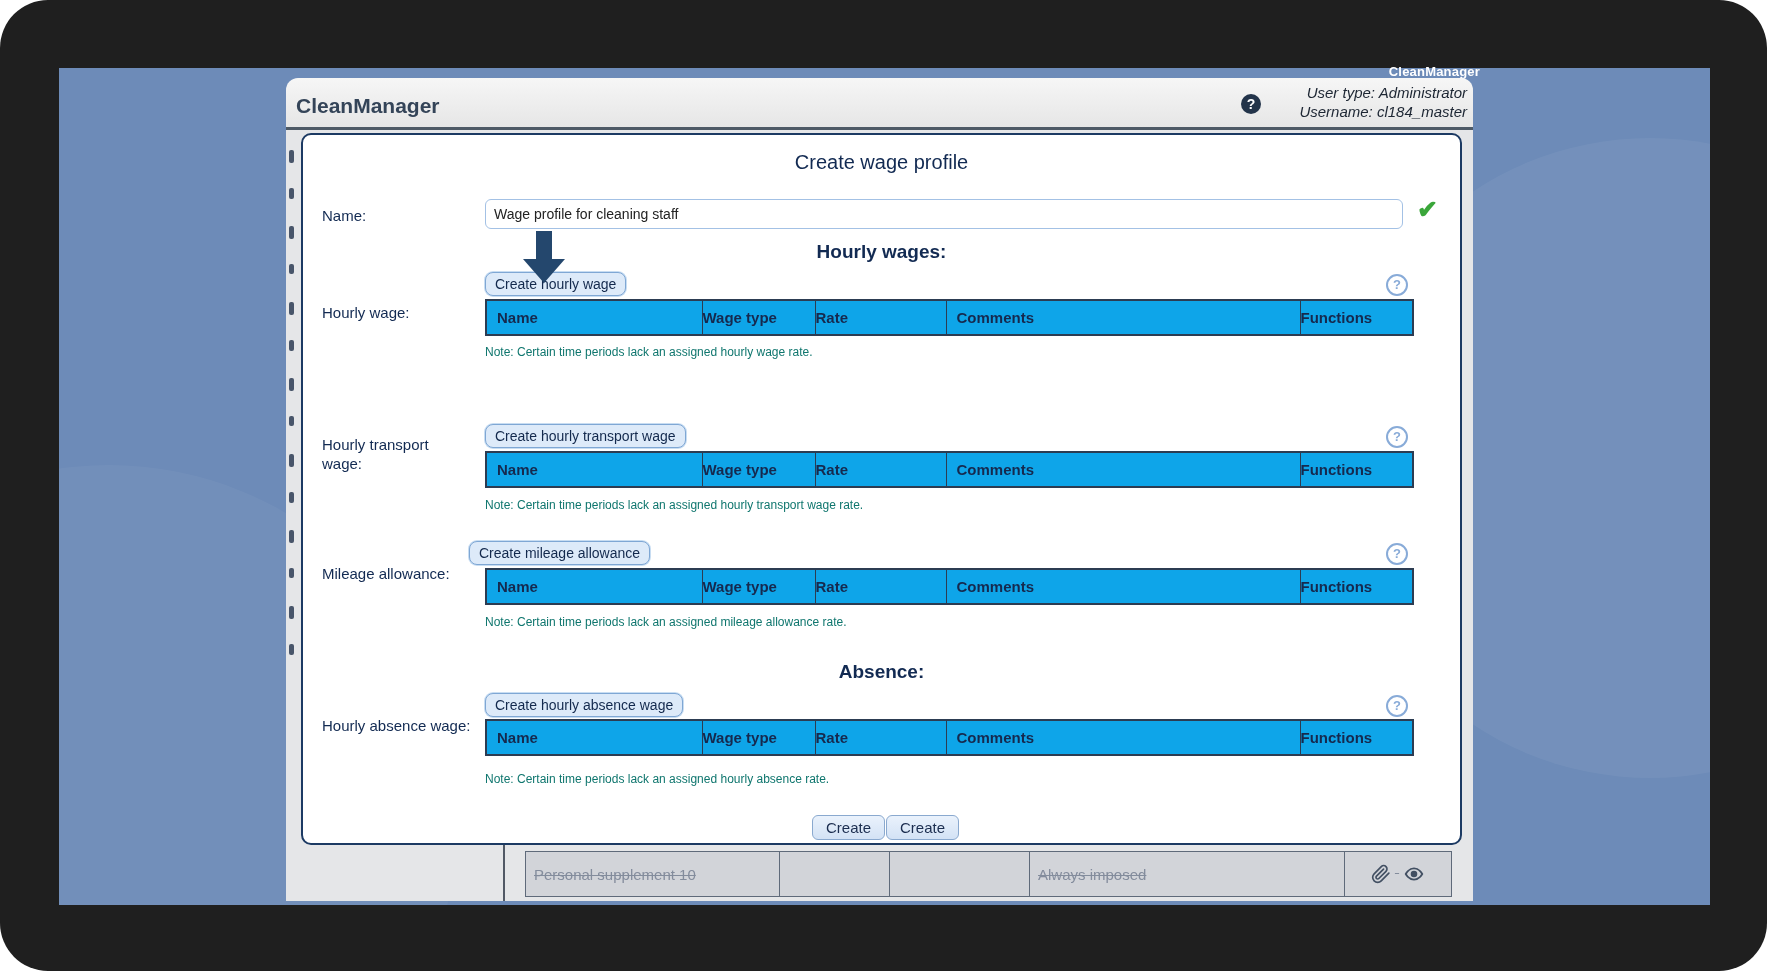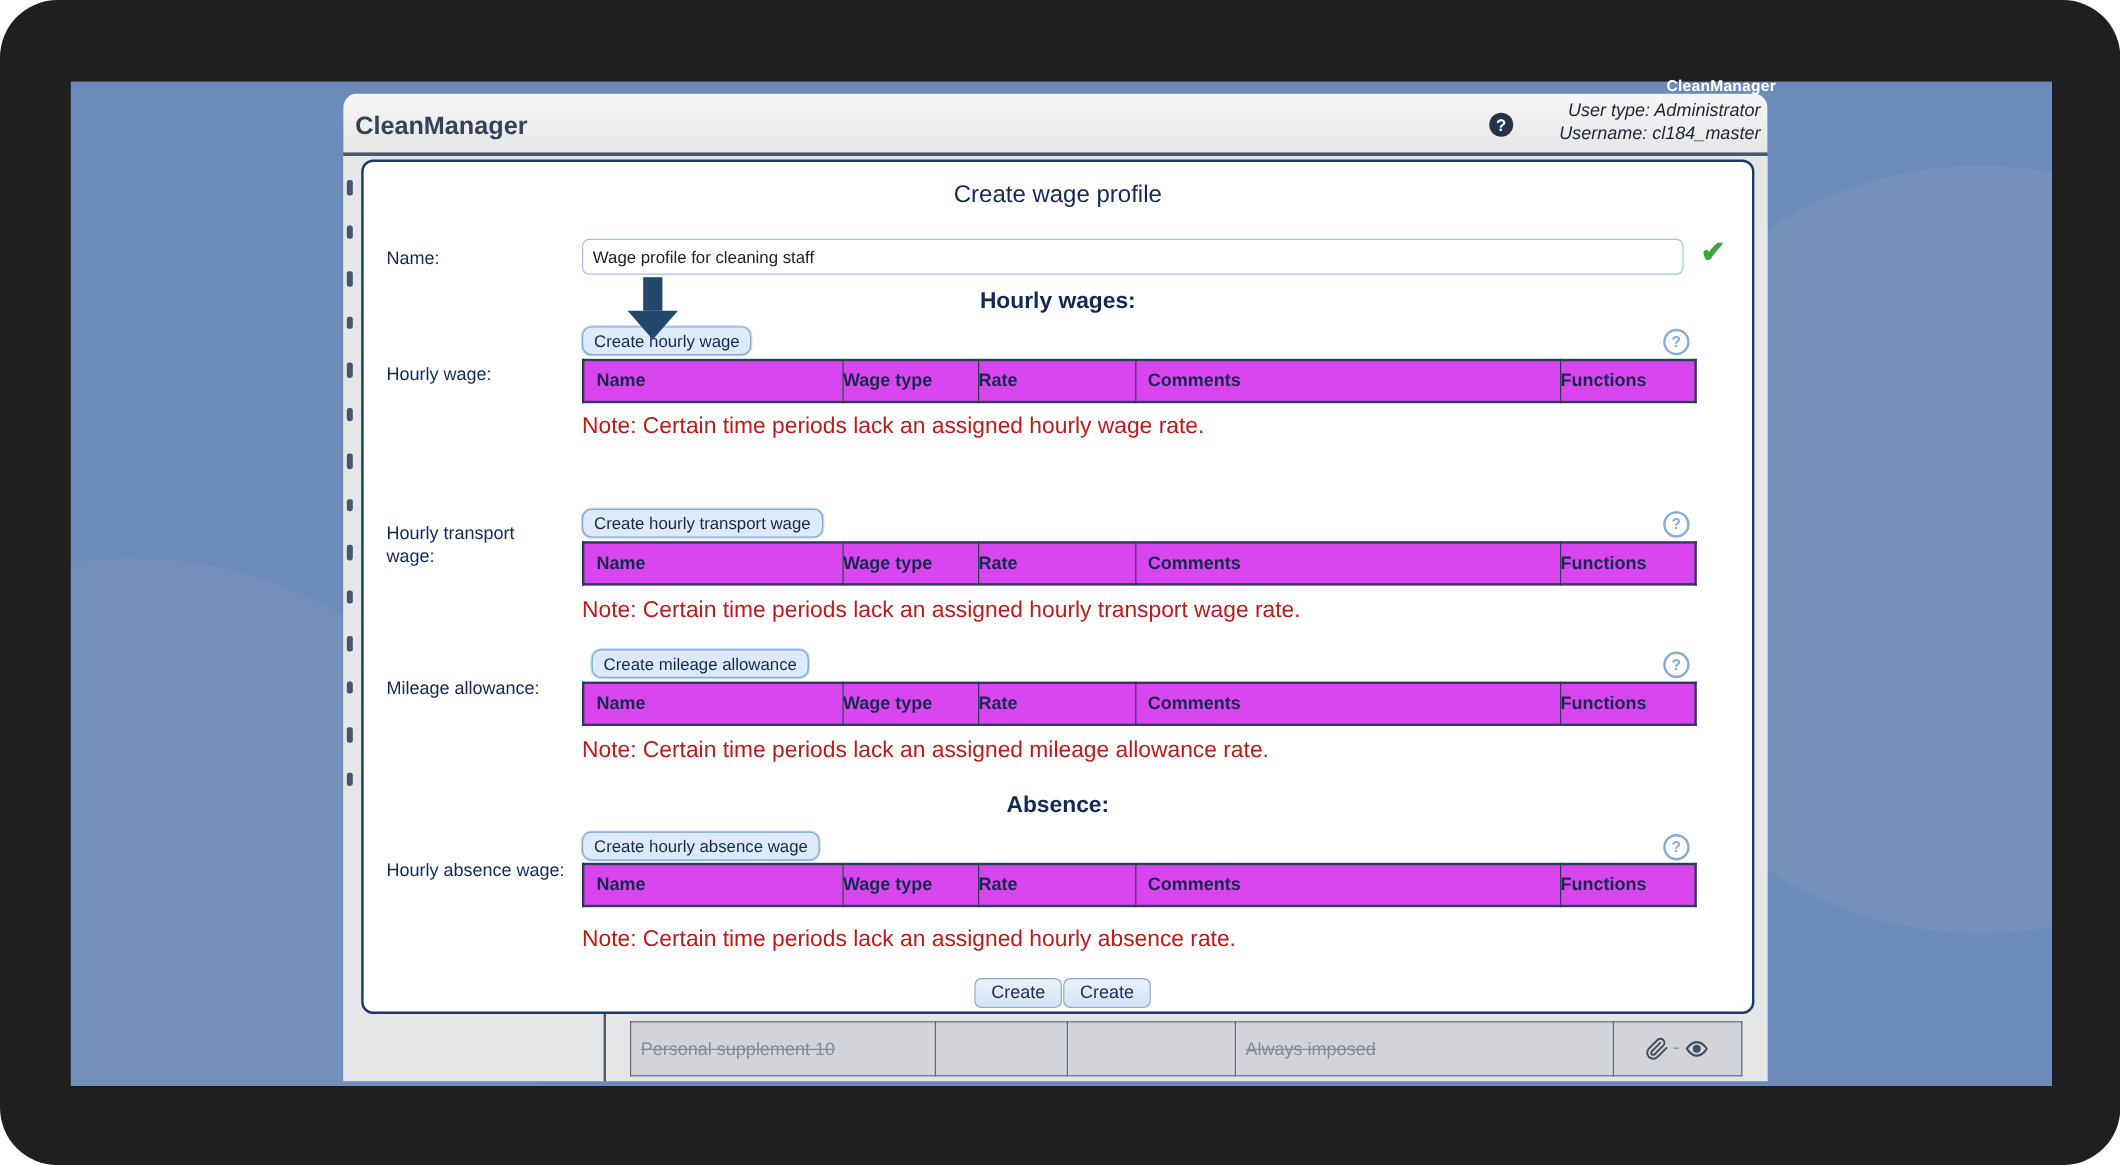--- a/index.html
+++ b/index.html
@@ -27,24 +27,24 @@
   .bg-icons svg{vertical-align:middle;margin:0 4px;}
   
   .modal{position:absolute;left:301px;top:133px;width:1161px;height:712px;background:#ffffff;border:2px solid #1c3a63;border-radius:10px;box-sizing:border-box;z-index:10;}
   .modal-title{position:absolute;left:0;top:16px;width:100%;text-align:center;font-size:20px;font-weight:normal;color:#122a52;}
   .fld-label{position:absolute;left:19px;font-size:15px;color:#122a52;line-height:19px;}
   .name-input{position:absolute;left:182px;top:64px;width:918px;height:30px;border:1px solid #a3c1e5;border-radius:6px;padding:0 8px;font-size:14px;color:#222222;font-family:"Liberation Sans",sans-serif;box-sizing:border-box;outline:none;}
   .check{position:absolute;left:1114px;top:60px;font-size:25px;font-weight:bold;color:#3aa63a;}
   .sec-heading{position:absolute;left:0;width:100%;text-align:center;font-size:19px;font-weight:bold;color:#122a52;}
   .mini-btn{position:absolute;height:24px;background:#ddeaf9;border:1px solid #7fa7d4;border-radius:8px;box-shadow:0 0 0 1px #c8ddf2;font-size:14px;color:#13294d;padding:0 9px;font-family:"Liberation Sans",sans-serif;cursor:pointer;line-height:22px;}
   .wage-table{position:absolute;left:182px;width:929px;border-collapse:collapse;table-layout:fixed;border:2px solid #2c3c52;}
-  .wage-table th{border:1px solid #2c3c52;background:#d946ef;height:33px;font-size:15px;font-weight:bold;color:#16294e;padding:0 10px;text-align:left;}
+  .wage-table th{border:1px solid #2c3c52;background:#0ea5e9;height:33px;font-size:15px;font-weight:bold;color:#16294e;padding:0 10px;text-align:left;}
   .wage-table th.c{padding:0;}
   .help-outline{position:absolute;left:1083px;width:18px;height:18px;border:2px solid #88abd8;border-radius:50%;color:#88abd8;font-size:13px;font-weight:bold;text-align:center;line-height:18px;cursor:pointer;background:#ffffff;box-sizing:content-box;}
-  .note{position:absolute;left:182px;font-size:19px;color:#b91c1c;}
+  .note{position:absolute;left:182px;font-size:12px;color:#0f766e;}
   .arrow-shaft{position:absolute;left:233px;top:96px;width:16px;height:28px;background:#24476d;z-index:12;}
   .arrow-head{position:absolute;left:220px;top:124px;width:0;height:0;border-left:21px solid transparent;border-right:21px solid transparent;border-top:24px solid #24476d;z-index:12;}
   .footer-btn{position:absolute;top:680px;height:25px;background:linear-gradient(#eaf2fc,#d3e2f5);border:1px solid #8aa9cf;border-radius:6px;font-size:15px;color:#1c2e50;padding:0 13px;font-family:"Liberation Sans",sans-serif;cursor:pointer;}
 </style>
 </head>
 <body>
 
 <div class="stage">
   <div class="bezel"></div>
 
@@ -161,21 +161,21 @@
             <th>Name</th>
             <th class="c">Wage type</th>
             <th class="c">Rate</th>
             <th>Comments</th>
             <th class="c">Functions</th>
           </tr>
     </tbody>
       </table>
     <div class="note" style="top:363px">Note: Certain time periods lack an assigned hourly transport wage rate.</div>
 
-    <button class="mini-btn" style="left:190px;top:406px">Create mileage allowance</button>
+    <button class="mini-btn" style="left:166px;top:406px">Create mileage allowance</button>
     <div class="fld-label" style="top:429px">Mileage allowance:</div>
     <div class="help-outline" style="top:408px">?</div>
     <table class="wage-table" style="top:433px">
       <colgroup>
           <col style="width:216px">
           <col style="width:113px">
           <col style="width:131px">
           <col style="width:354px">
           <col style="width:113px">
         </colgroup>

